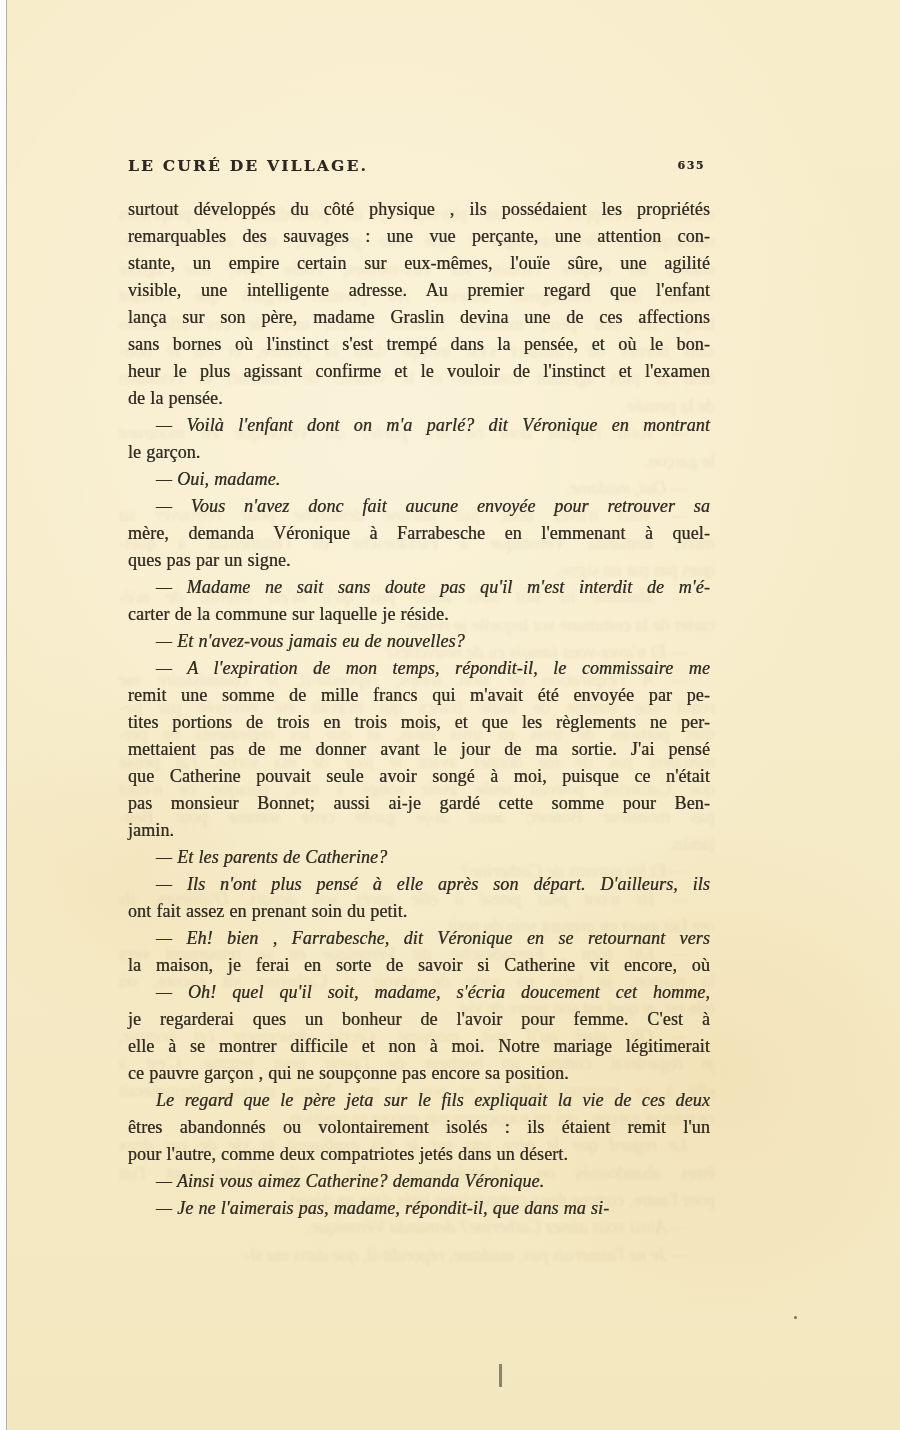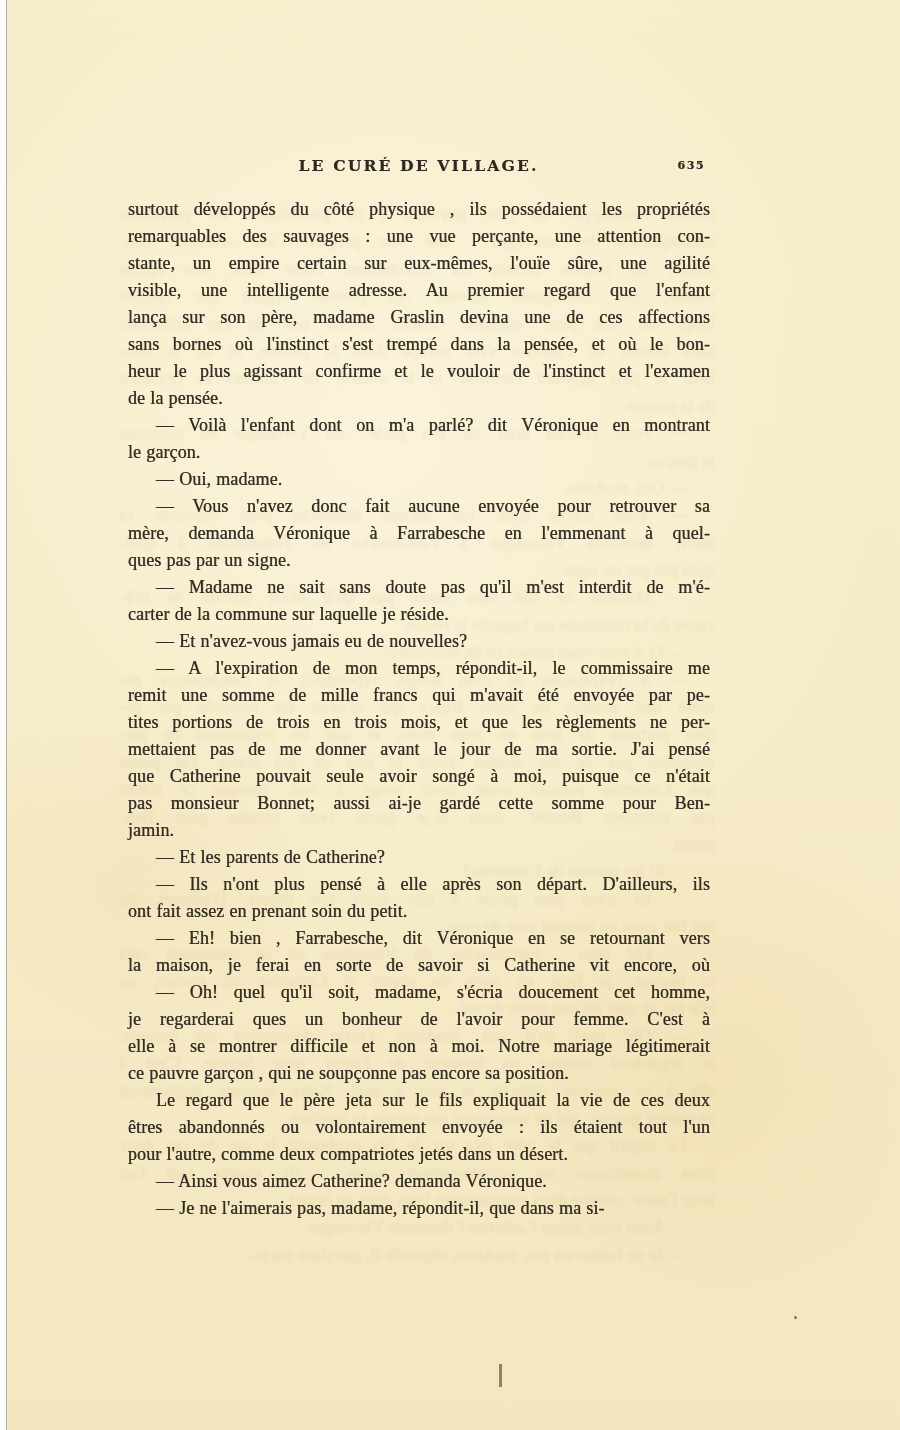--- a/index.html
+++ b/index.html
@@ -28,21 +28,21 @@
       radial-gradient(90% 60% at 42% 30%, rgba(255,252,240,0.45), rgba(255,252,240,0) 65%),
       radial-gradient(40% 25% at 80% 75%, rgba(228,196,130,0.18), rgba(228,196,130,0) 70%),
       radial-gradient(30% 18% at 15% 60%, rgba(230,200,140,0.15), rgba(230,200,140,0) 70%),
       linear-gradient(180deg, #f8edcb 0%, #f6ebc7 55%, #f3e7c0 100%);
   }
   .running-head {
     position: absolute; left: 121px; top: 153px; width: 581px; height: 26px;
     line-height: 26px;
   }
   .head-title {
-    display: block; text-align: center;
+    display: block; 
     font-family: "DejaVu Serif", serif;
     font-weight: bold; font-size: 15.5px;
     letter-spacing: 2.2px;
     color: #2e2820;
     text-shadow: 0.3px 0 0 rgba(46,40,32,0.5);
   }
   .folio {
     position: absolute; right: 4px; top: 0;
     font-family: "DejaVu Serif", serif;
     font-weight: bold; font-size: 11px;
@@ -59,21 +59,21 @@
     text-shadow: 0.35px 0 0 rgba(50,44,35,0.55), -0.25px 0 0 rgba(50,44,35,0.3);
     z-index: 2;
   }
   .line {
     height: 27px;
     text-align: justify;
     text-align-last: justify;
     white-space: normal;
   }
   .line.last { text-align-last: left; }
-  .para.indent .line.first { padding-left: 28px; }
+  .para.indent .line.first { padding-left: 28px; font-style: italic; }
   
   .ghost {
     position: absolute; left: 112px; top: 201px; width: 596px;
     font-size: 18px; line-height: 27.4px;
     transform: scaleX(-1);
     filter: blur(1.6px);
     opacity: 0.085;
     color: #6e5a28;
     z-index: 1;
     pointer-events: none;
@@ -223,21 +223,21 @@
           <div class="line">la maison, je ferai en sorte de savoir si Catherine vit encore, où</div>
         </div>
         <div class="para indent">
           <div class="line first">— Oh! quel qu'il soit, madame, s'écria doucement cet homme,</div>
           <div class="line">je regarderai ques un bonheur de l'avoir pour femme. C'est à</div>
           <div class="line">elle à se montrer difficile et non à moi. Notre mariage légitimerait</div>
           <div class="line last">ce pauvre garçon , qui ne soupçonne pas encore sa position.</div>
         </div>
         <div class="para indent">
           <div class="line first">Le regard que le père jeta sur le fils expliquait la vie de ces deux</div>
-          <div class="line">êtres abandonnés ou volontairement envoyée : ils étaient tout l'un</div>
+          <div class="line">êtres abandonnés ou volontairement isolés : ils étaient remit l'un</div>
           <div class="line last">pour l'autre, comme deux compatriotes jetés dans un désert.</div>
         </div>
         <div class="para indent">
           <div class="line first last">— Ainsi vous aimez Catherine? demanda Véronique.</div>
         </div>
         <div class="para indent">
           <div class="line first last">— Je ne l'aimerais pas, madame, répondit-il, que dans ma si-</div>
         </div>
       </main>
     <div class="printer-mark"></div>

